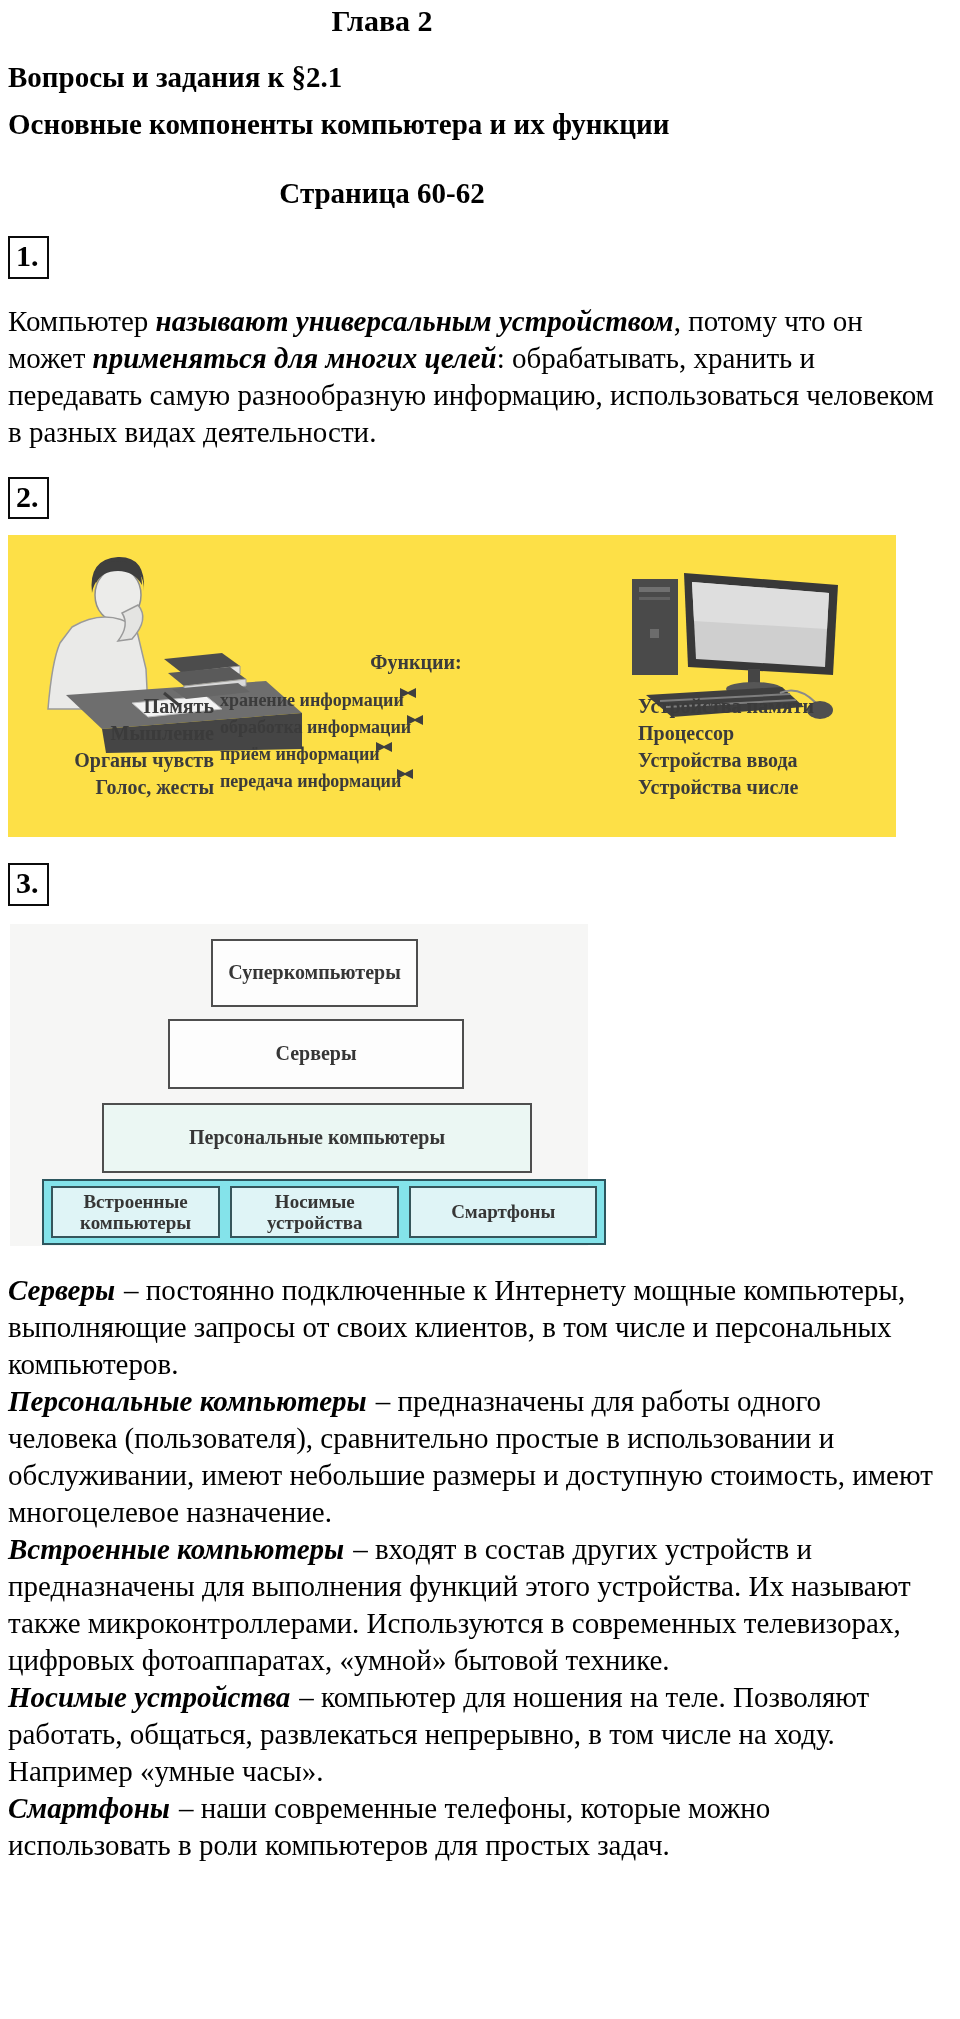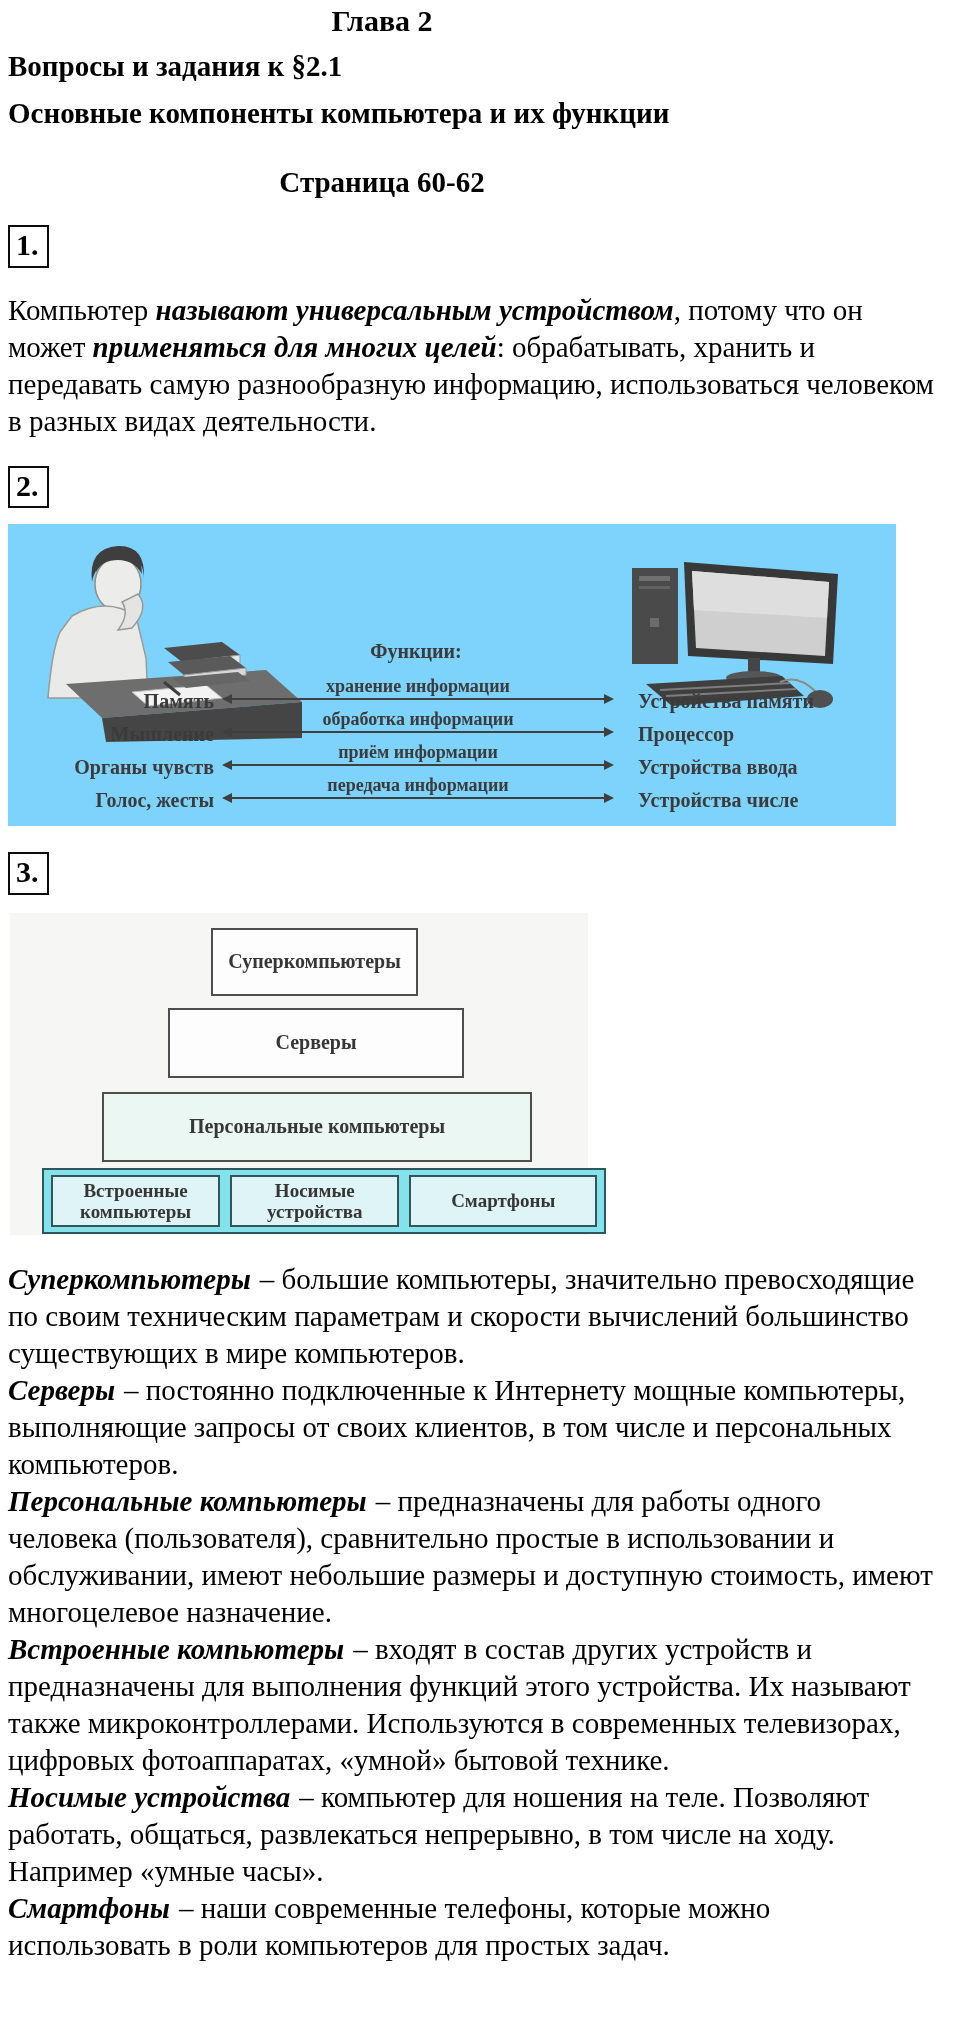--- a/index.html
+++ b/index.html
@@ -5,53 +5,53 @@
   html,body{margin:0;padding:0;background:#ffffff;}
   body{
     width:960px;
     font-family:"Liberation Serif","DejaVu Serif",serif;
     color:#000;
   }
   .page{padding:4px 24px 16px 8px;}
 
   .center-wrap{width:748px;text-align:center;}
   .h-chapter{font-size:30px;font-weight:bold;margin:0;}
-  .h-section{font-size:29px;font-weight:bold;margin:12px 0 0 0;text-align:left;}
+  .h-section{font-size:29px;font-weight:bold;margin:23px 0 0 0;text-align:left;}
   .h-sub{font-size:29px;font-weight:bold;margin:14px 0 15px 0;text-align:left;}
   .h-pages{font-size:29px;font-weight:bold;margin:36px 0 0 0;font-family:Liberation Serif, serif;}
 
   .numbox{
     display:inline-block;border:2px solid #0b0b0b;
     font-size:30px;font-weight:bold;line-height:1.15;
     padding:1px 8px 3px 6px;margin-top:26px;
   }
   .para{font-size:29px;line-height:37px;margin:24px 0 0 0;}
   .bi{font-weight:bold;font-style:italic;}
   .term{font-weight:bold;font-style:italic;margin-right:9px;}
   .defs .para{margin:0;}
   .defs{margin-top:26px;}
 
   
   .fig2{
     position:relative;width:888px;height:302px;
-    background:#7dd3fc;margin-top:16px;overflow:hidden;
+    background:#fde047;margin-top:16px;overflow:hidden;
   }
   .fig2 .person-svg{position:absolute;left:6px;top:8px;width:292px;height:214px;}
   .fig2 .comp-svg{position:absolute;left:622px;top:38px;width:212px;height:152px;}
   .funcs{
     position:absolute;left:210px;width:396px;top:116px;
     text-align:center;font-weight:bold;font-size:20px;color:#3b3b3b;
   }
   .f2rows{position:absolute;left:0;right:0;top:152px;}
   .f2row{display:grid;grid-template-columns:212px 396px 1fr;align-items:end;margin-bottom:4px;}
   .f2l{
     text-align:right;font-weight:bold;font-size:20px;color:#3b3b3b;
     padding-right:6px;transform:translateY(8px);white-space:nowrap;
   }
-  .f2m{display:flex;flex-direction:column;}
+  .f2m{display:flex;}
   .f2m .albl{
     text-align:center;font-weight:bold;font-size:18px;line-height:20px;
     color:#3b3b3b;white-space:nowrap;
   }
   .dbl{position:relative;height:2px;background:#3f3f3f;margin:2px 4px 5px 4px;}
   .dbl::before,.dbl::after{
     content:"";position:absolute;top:-4px;width:0;height:0;
     border-top:5px solid transparent;border-bottom:5px solid transparent;
   }
   .dbl::before{left:-2px;border-right:10px solid #3f3f3f;}
@@ -187,21 +187,20 @@
     <div class="p-box p-lvl1">Серверы</div>
     <div class="p-box p-lvl2">Персональные компьютеры</div>
     <div class="band">
       <div class="band-box">Встроенные компьютеры</div>
       <div class="band-box">Носимые устройства</div>
       <div class="band-box wide">Смартфоны</div>
     </div>
   </div>
 
   <div class="defs">
-    <p class="para"><span class="term">Суперкомпьютеры</span><span>– большие компьютеры, значительно превосходящие по своим техническим параметрам и скорости вычислений большинство существующих в мире компьютеров.</span></p>
     <p class="para"><span class="term">Серверы</span><span>– постоянно подключенные к Интернету мощные компьютеры, выполняющие запросы от своих клиентов, в том числе и персональных компьютеров.</span></p>
     <p class="para"><span class="term">Персональные компьютеры</span><span>– предназначены для работы одного человека (пользователя), сравнительно простые в использовании и обслуживании, имеют небольшие размеры и доступную стоимость, имеют многоцелевое назначение.</span></p>
     <p class="para"><span class="term">Встроенные компьютеры</span><span>– входят в состав других устройств и предназначены для выполнения функций этого устройства. Их называют также микроконтроллерами. Используются в современных телевизорах, цифровых фотоаппаратах, «умной» бытовой технике.</span></p>
     <p class="para"><span class="term">Носимые устройства</span><span>– компьютер для ношения на теле. Позволяют работать, общаться, развлекаться непрерывно, в том числе на ходу. Например «умные часы».</span></p>
     <p class="para"><span class="term">Смартфоны</span><span>– наши современные телефоны, которые можно использовать в роли компьютеров для простых задач.</span></p>
   </div>
 
 </div>
 
 </body></html>

